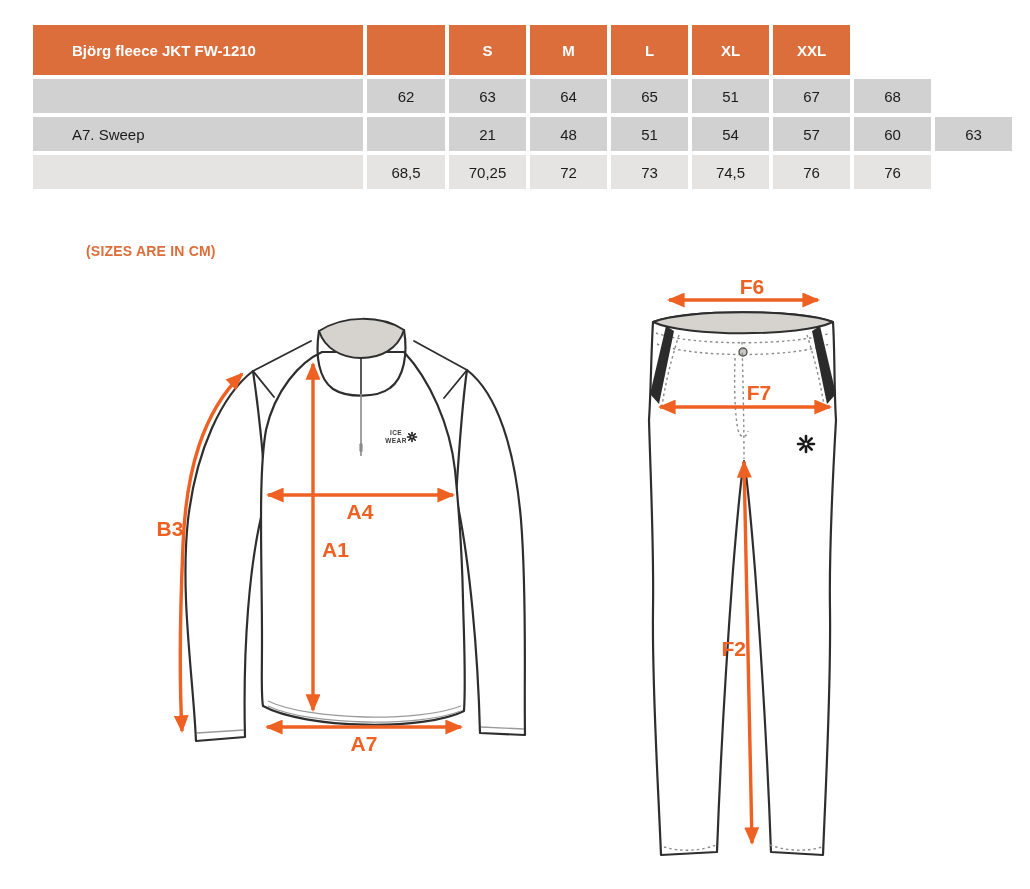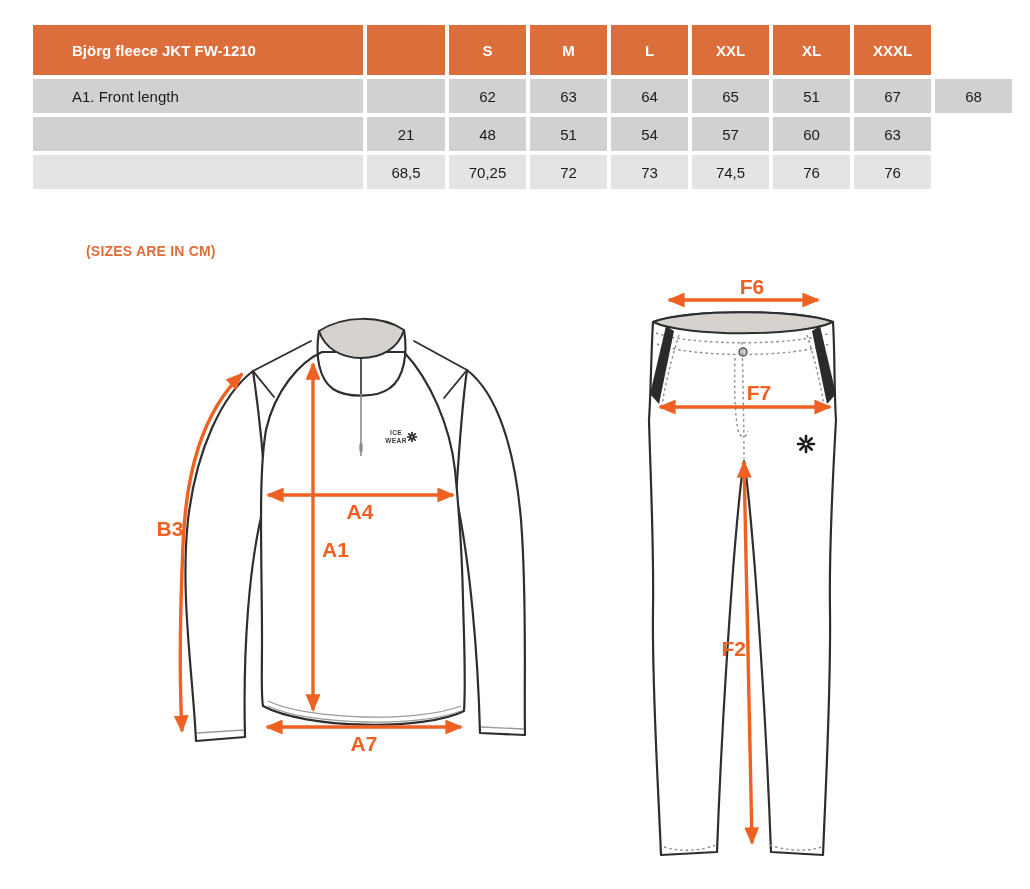--- a/index.html
+++ b/index.html
@@ -39,39 +39,38 @@
 
 <div class="page">
 
   <div class="size-table">
     <div class="tr head">
       <div class="td label">Björg fleece JKT FW-1210</div>
       <div class="td"></div>
       <div class="td">S</div>
       <div class="td">M</div>
       <div class="td">L</div>
+      <div class="td">XL</div>
       <div class="td">XXL</div>
-      <div class="td">XL</div>
-      <div class="td">XXXL</div>
     </div>
 
     <div class="tr row-a">
-      <div class="td label">A1. Front length</div>
       <div class="td"></div>
       <div class="td">62</div>
       <div class="td">63</div>
       <div class="td">64</div>
       <div class="td">65</div>
       <div class="td">51</div>
       <div class="td">67</div>
       <div class="td">68</div>
     </div>
 
 
     <div class="tr row-a">
+      <div class="td label">A7. Sweep</div>
       <div class="td"></div>
       <div class="td">21</div>
       <div class="td">48</div>
       <div class="td">51</div>
       <div class="td">54</div>
       <div class="td">57</div>
       <div class="td">60</div>
       <div class="td">63</div>
     </div>
 

